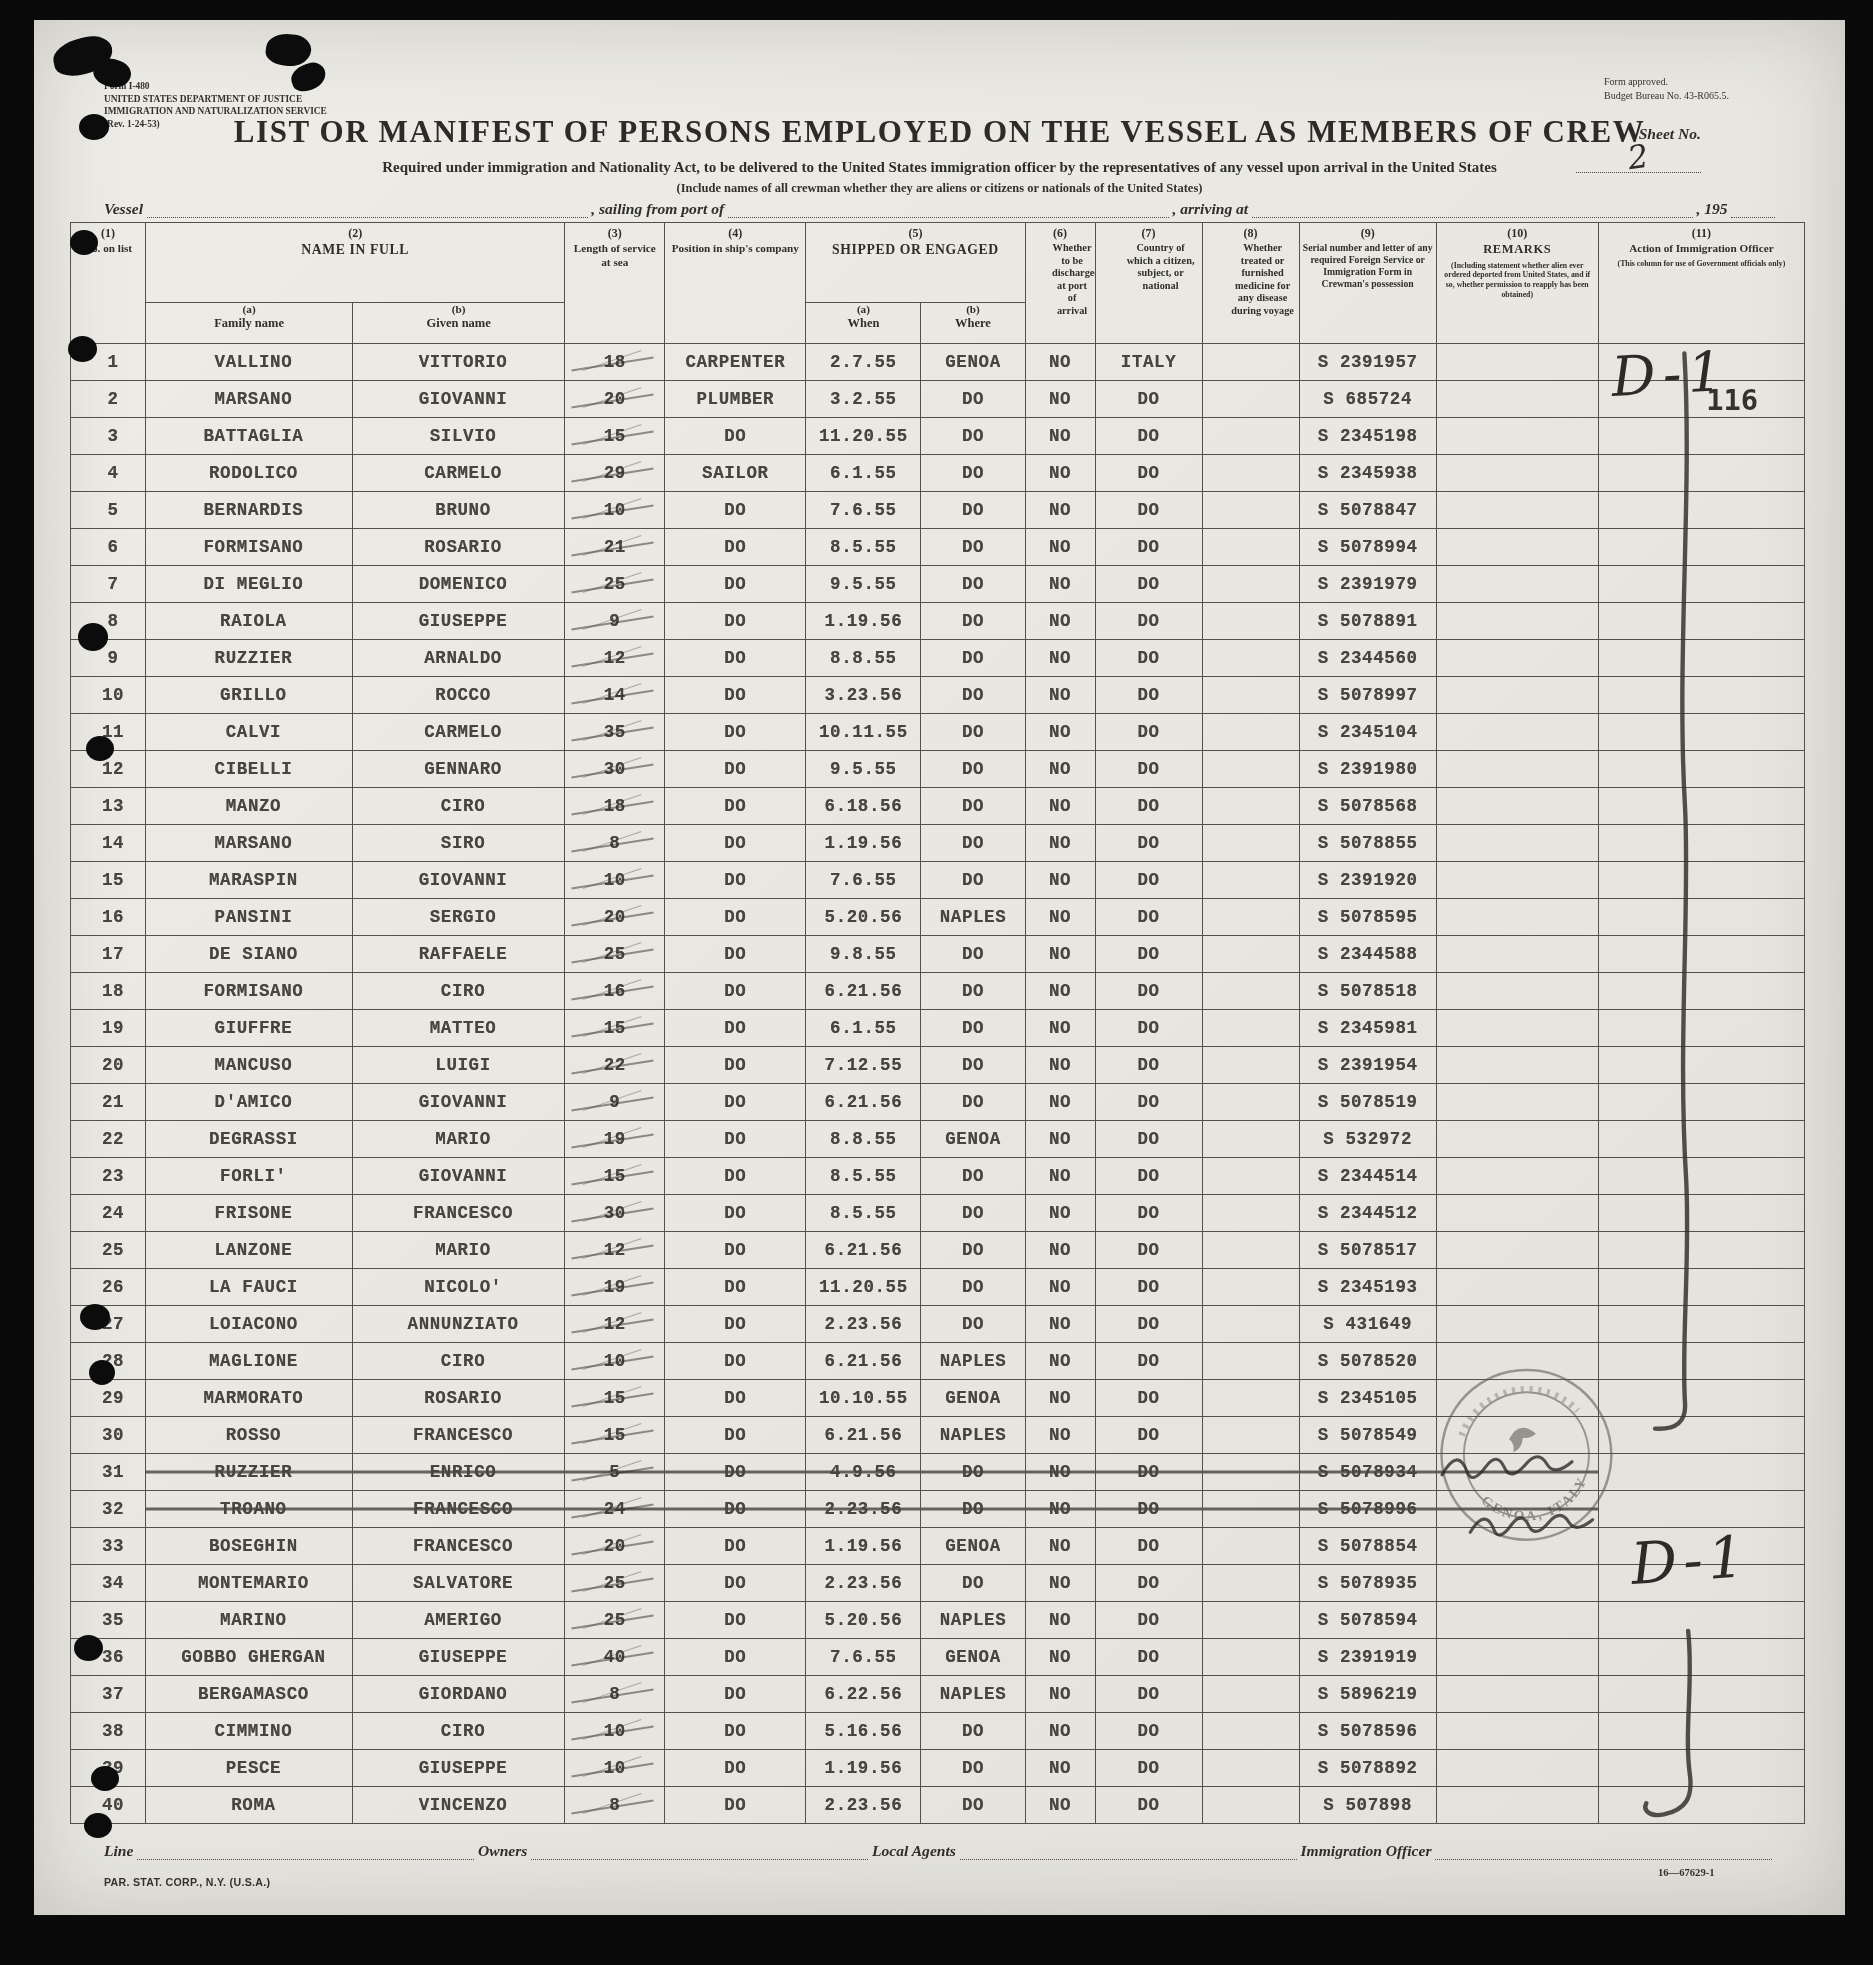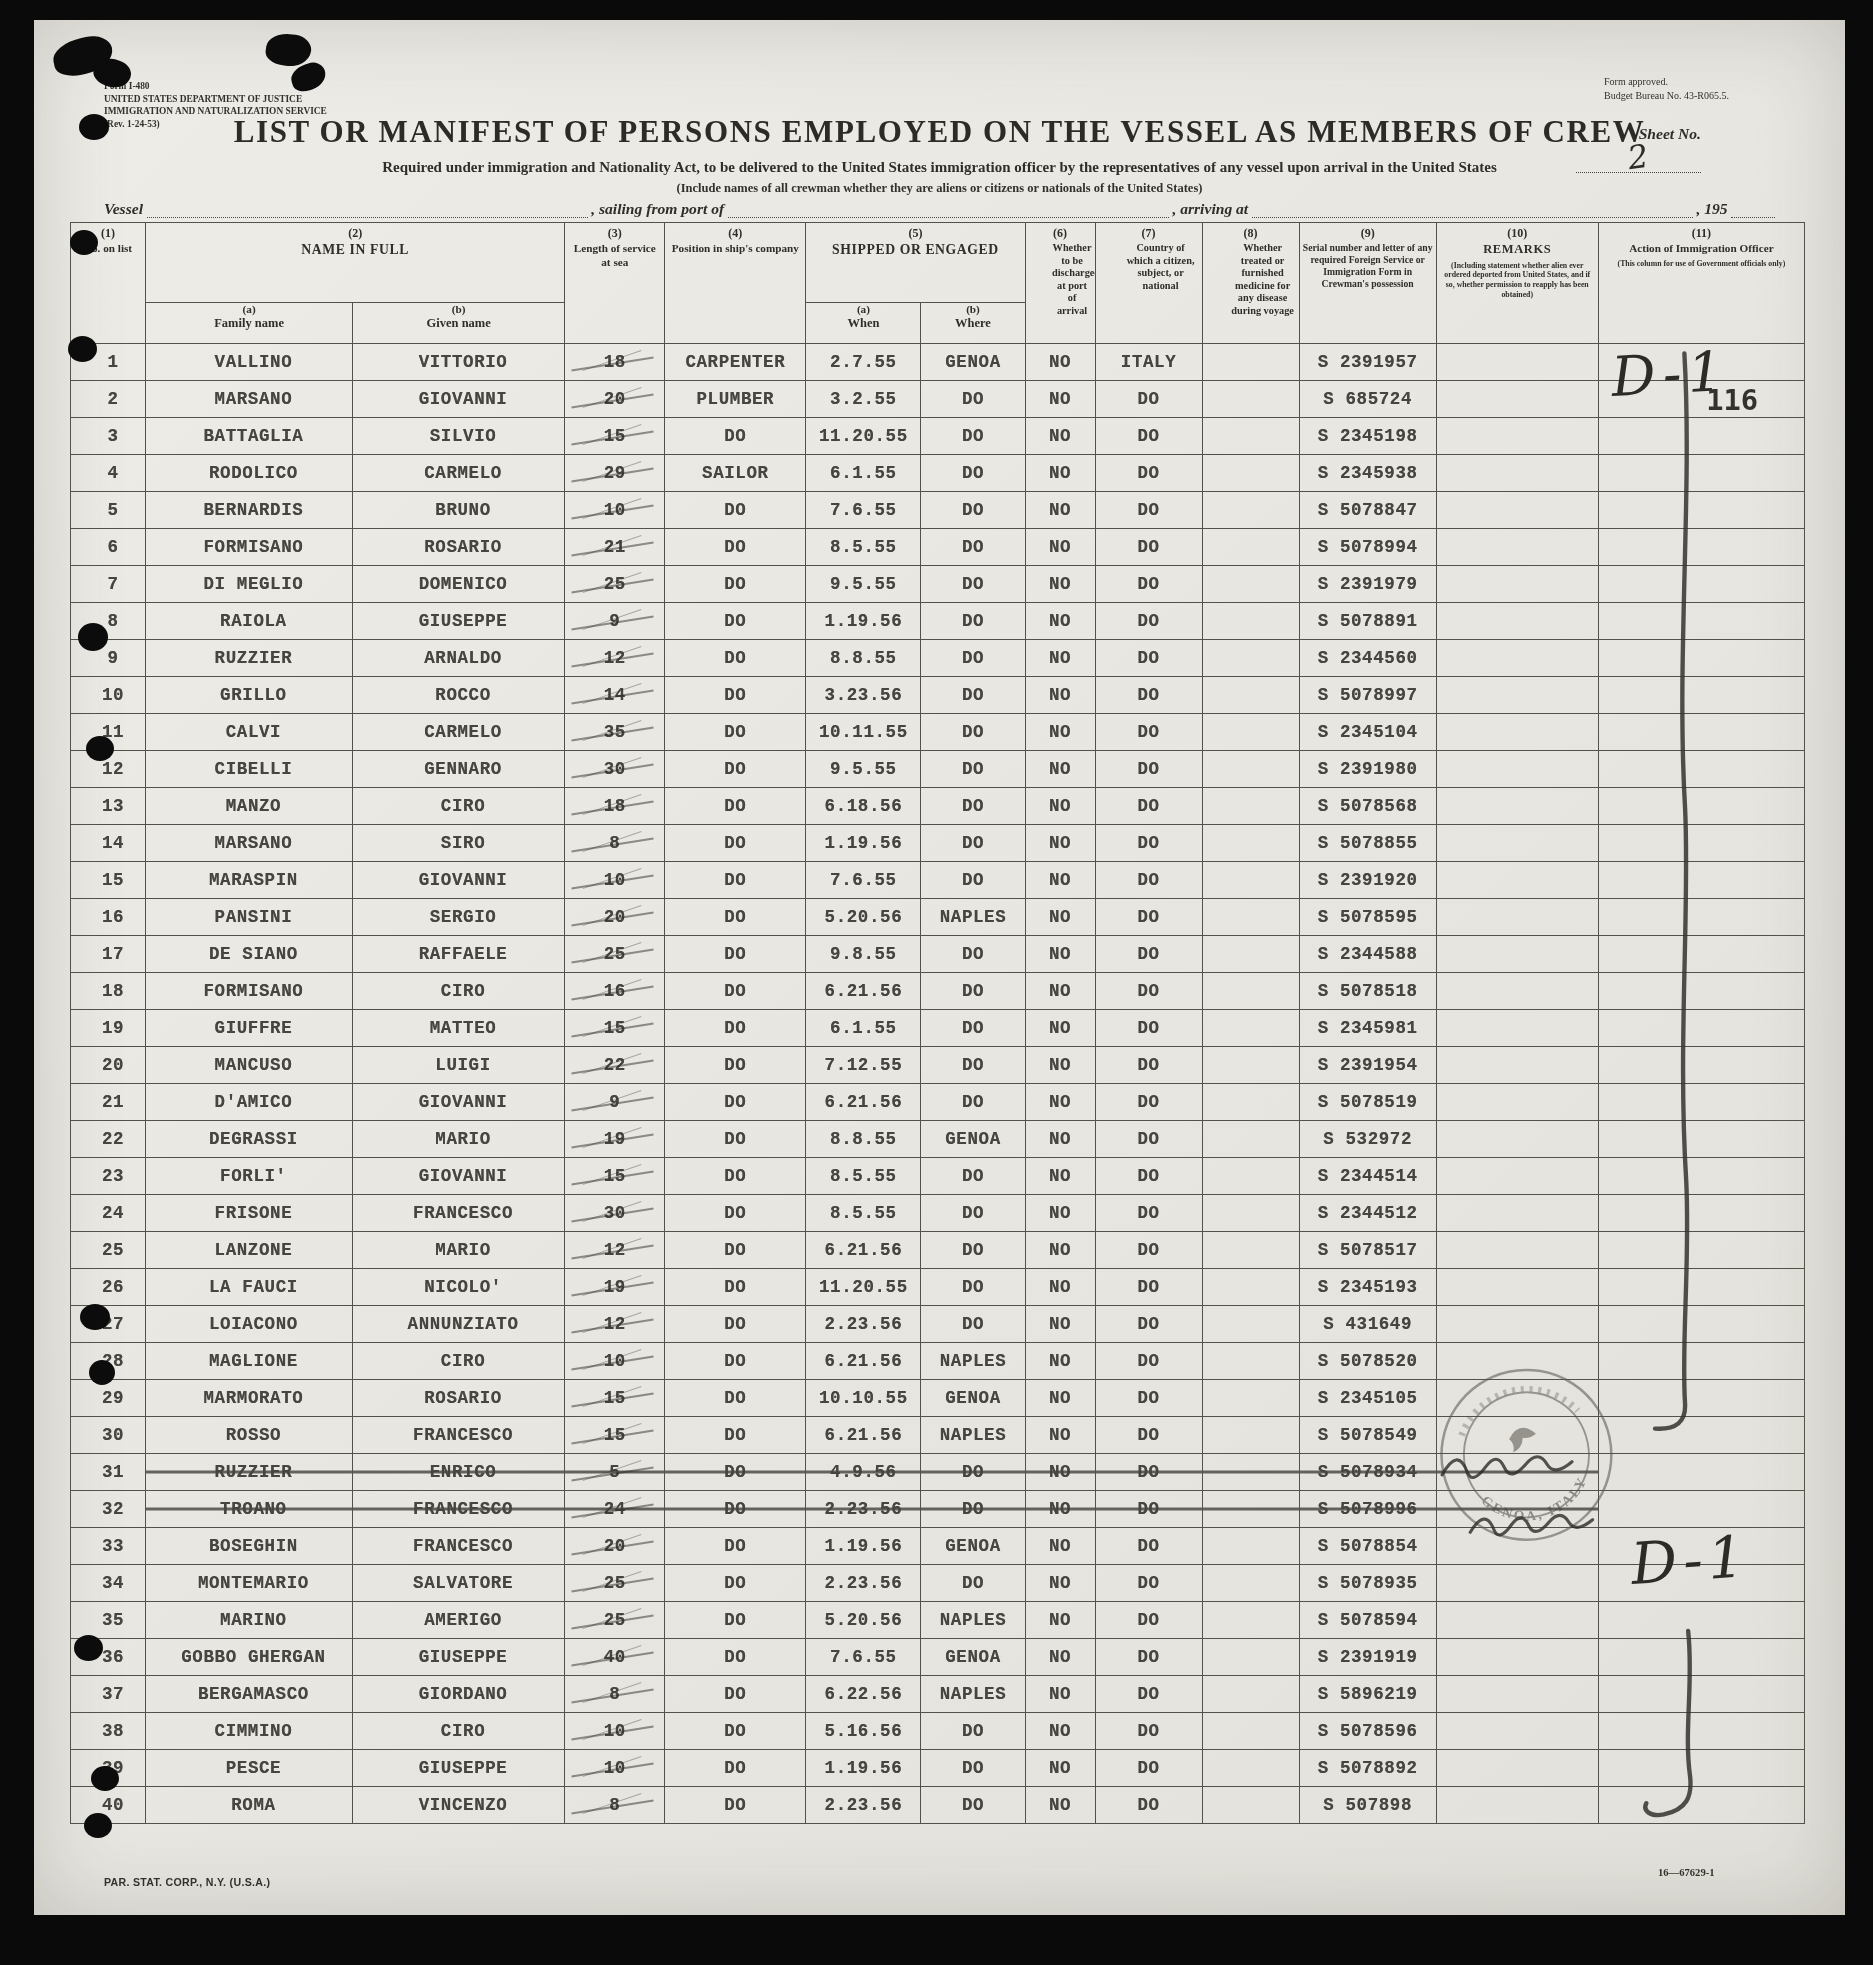--- a/index.html
+++ b/index.html
@@ -793,20 +793,30 @@
         <td class="col-disch">NO</td>
         <td class="col-country">DO</td>
         <td class="col-med"></td>
         <td class="col-serial">S 507898</td>
         <td class="col-remarks"></td>
         <td class="col-action"></td>
       </tr>
         </tbody>
     </table>
 
+    <div class="footer-line">
+      <span class="vl-label">Line</span>
+      <span class="dots"></span>
+      <span class="vl-label">Owners</span>
+      <span class="dots"></span>
+      <span class="vl-label">Local Agents</span>
+      <span class="dots"></span>
+      <span class="vl-label">Immigration Officer</span>
+      <span class="dots"></span>
+    </div>
     <div class="printer">PAR. STAT. CORP., N.Y. (U.S.A.)</div>
     <div class="plate">16—67629-1</div>
 
     <svg class="overlay" width="1811" height="1895" viewBox="0 0 2900 3035">
 
       <path d="M 2643 534 C 2656 760 2630 1020 2644 1260 C 2652 1420 2632 1640 2646 1860 C 2652 1990 2638 2120 2644 2215 C 2646 2245 2630 2258 2596 2256" fill="none" stroke="#34322e" stroke-width="7" stroke-linecap="round" opacity="0.85"></path>
 
       <path d="M 2649 2580 C 2658 2660 2642 2740 2652 2812 C 2656 2846 2646 2866 2610 2874 C 2588 2878 2576 2868 2582 2856" fill="none" stroke="#34322e" stroke-width="7" stroke-linecap="round" opacity="0.85"></path>
 
       <text class="hw-text" x="2528" y="602" font-size="88" letter-spacing="10" transform="rotate(-3 2528 602)">D-1</text>

